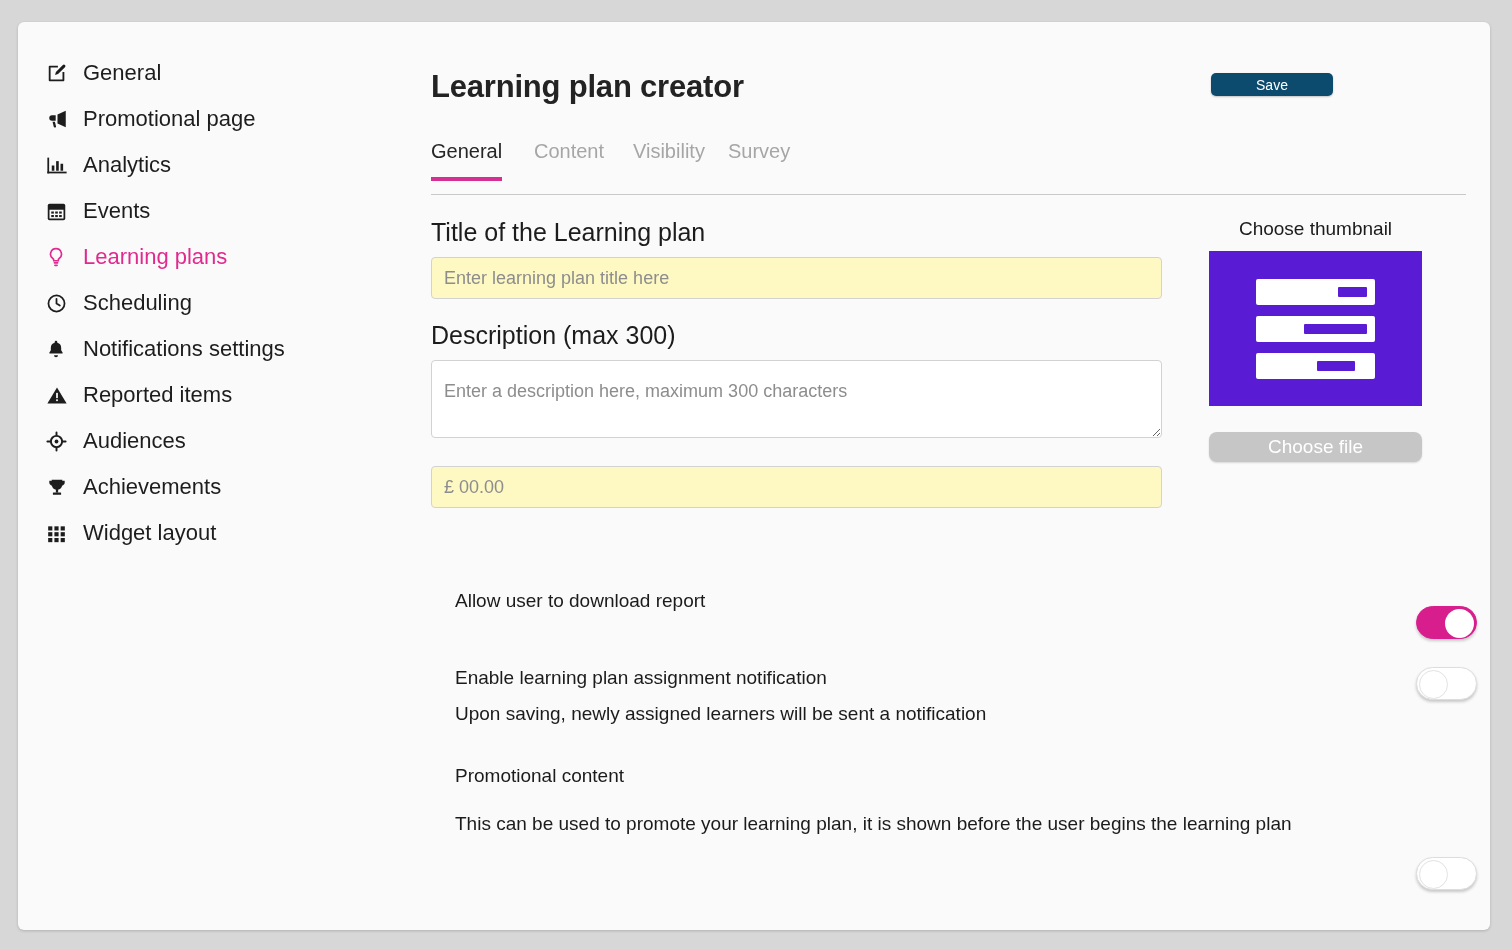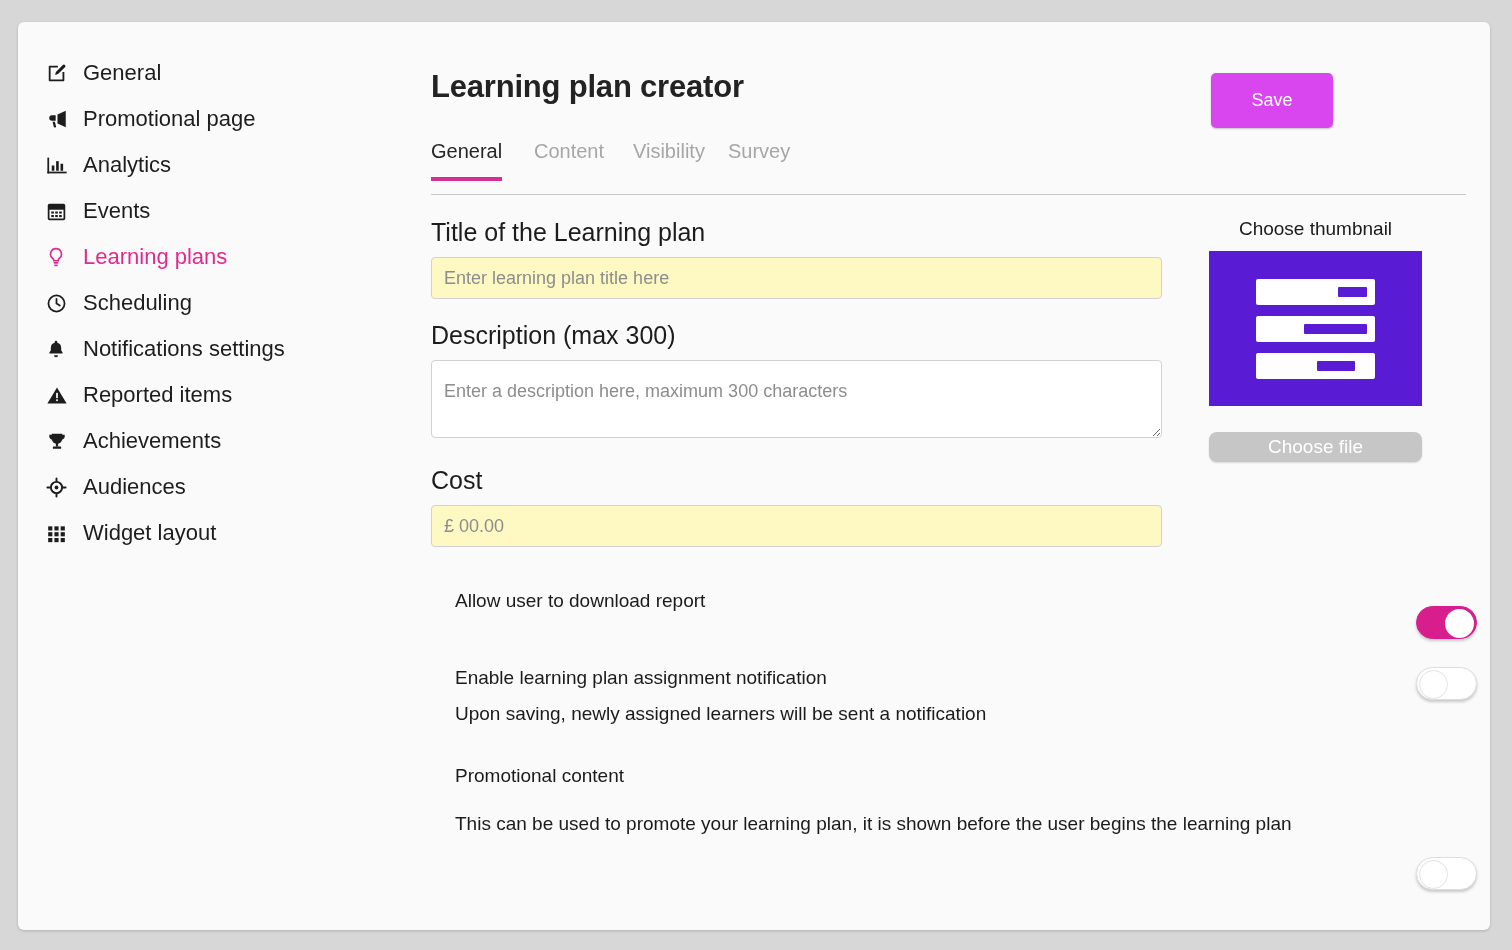--- a/index.html
+++ b/index.html
@@ -72,26 +72,26 @@
     top: 26px;
     font-size: 31px;
     color: #232323;
     letter-spacing: -0.2px;
   }
   .save-button {
     position: absolute;
     left: 813px;
     top: 51px;
     width: 122px;
-    height: 55px;
-    background: #d946ef;
+    height: 23px;
+    background: #0c4a6e;
     color: #ffffff;
     border: none;
     border-radius: 5px;
-    font-size: 18px;
+    font-size: 14px;
     font-family: "Liberation Sans", sans-serif;
     cursor: pointer;
     box-shadow: 0 1px 2px rgba(0,0,0,0.22);
   }
 
   .tabs {
     position: absolute;
     left: 33px;
     top: 118px;
     width: 1035px;
@@ -375,40 +375,40 @@
             <path d="M12 2.8 23 21H1L12 2.8z"></path>
             <rect x="11" y="9" width="2" height="6" fill="#fafafa"></rect>
             <rect x="11" y="16.4" width="2" height="2" fill="#fafafa"></rect>
           </svg>
       </span>
       <span class="nav-label">Reported items</span>
     </div>
 
     <div class="nav-item">
       <span class="nav-ico">
+        <svg width="21" height="21" viewBox="0 0 24 24" fill="none" stroke="#1d1d1d" stroke-width="2.2">
+            <circle cx="12" cy="12" r="6.4"></circle>
+            <circle cx="12" cy="12" r="2.2" fill="#1d1d1d" stroke="none"></circle>
+            <path d="M12 1.6v3.4M12 19v3.4M1.6 12h3.4M19 12h3.4" stroke-linecap="round"></path>
+          </svg>
+      </span>
+      <span class="nav-label">Audiences</span>
+    </div>
+
+    <div class="nav-item">
+      <span class="nav-ico">
         <svg width="22" height="21" viewBox="0 0 24 24" fill="#1d1d1d">
             <path d="M6 3h12v5.5a6 6 0 0 1-12 0V3z"></path>
             <path d="M6 4.3H3.2v2.1c0 1.9 1.4 3.3 3.1 3.5V4.3z"></path>
             <path d="M18 4.3h2.8v2.1c0 1.9-1.4 3.3-3.1 3.5V4.3z"></path>
             <rect x="10.7" y="13.6" width="2.6" height="4.2"></rect>
             <rect x="7.3" y="17.8" width="9.4" height="2.6" rx="0.6"></rect>
           </svg>
       </span>
       <span class="nav-label">Achievements</span>
-    </div>
-
-    <div class="nav-item">
-      <span class="nav-ico">
-        <svg width="21" height="21" viewBox="0 0 24 24" fill="none" stroke="#1d1d1d" stroke-width="2.2">
-            <circle cx="12" cy="12" r="6.4"></circle>
-            <circle cx="12" cy="12" r="2.2" fill="#1d1d1d" stroke="none"></circle>
-            <path d="M12 1.6v3.4M12 19v3.4M1.6 12h3.4M19 12h3.4" stroke-linecap="round"></path>
-          </svg>
-      </span>
-      <span class="nav-label">Audiences</span>
     </div>
 
     <div class="nav-item">
       <span class="nav-ico">
         <svg width="21" height="20" viewBox="0 0 24 24" fill="#1d1d1d">
             <rect x="2" y="4" width="5" height="5"></rect>
             <rect x="9.5" y="4" width="5" height="5"></rect>
             <rect x="17" y="4" width="5" height="5"></rect>
             <rect x="2" y="11" width="5" height="5"></rect>
             <rect x="9.5" y="11" width="5" height="5"></rect>
@@ -441,21 +441,20 @@
       <div class="field-label">Title of the Learning plan</div>
       <input class="text-input" type="text" placeholder="Enter learning plan title here" value="" style="">
 
       <div class="gap-a"></div>
 
       <div class="field-label">Description (max 300)</div>
       <textarea class="text-area" placeholder="Enter a description here, maximum 300 characters" style=""></textarea>
 
       <div class="gap-b"></div>
 
-      <div class="field-label">Cost</div>
       <input class="text-input" type="text" placeholder="£ 00.00" style="">
 
     </div>
 
     <div class="settings">
 
       <div class="setting-row row-allow-report">
         <div class="setting-title">Allow user to download report</div>
         <div class="toggle on">
           <div class="knob"></div>

